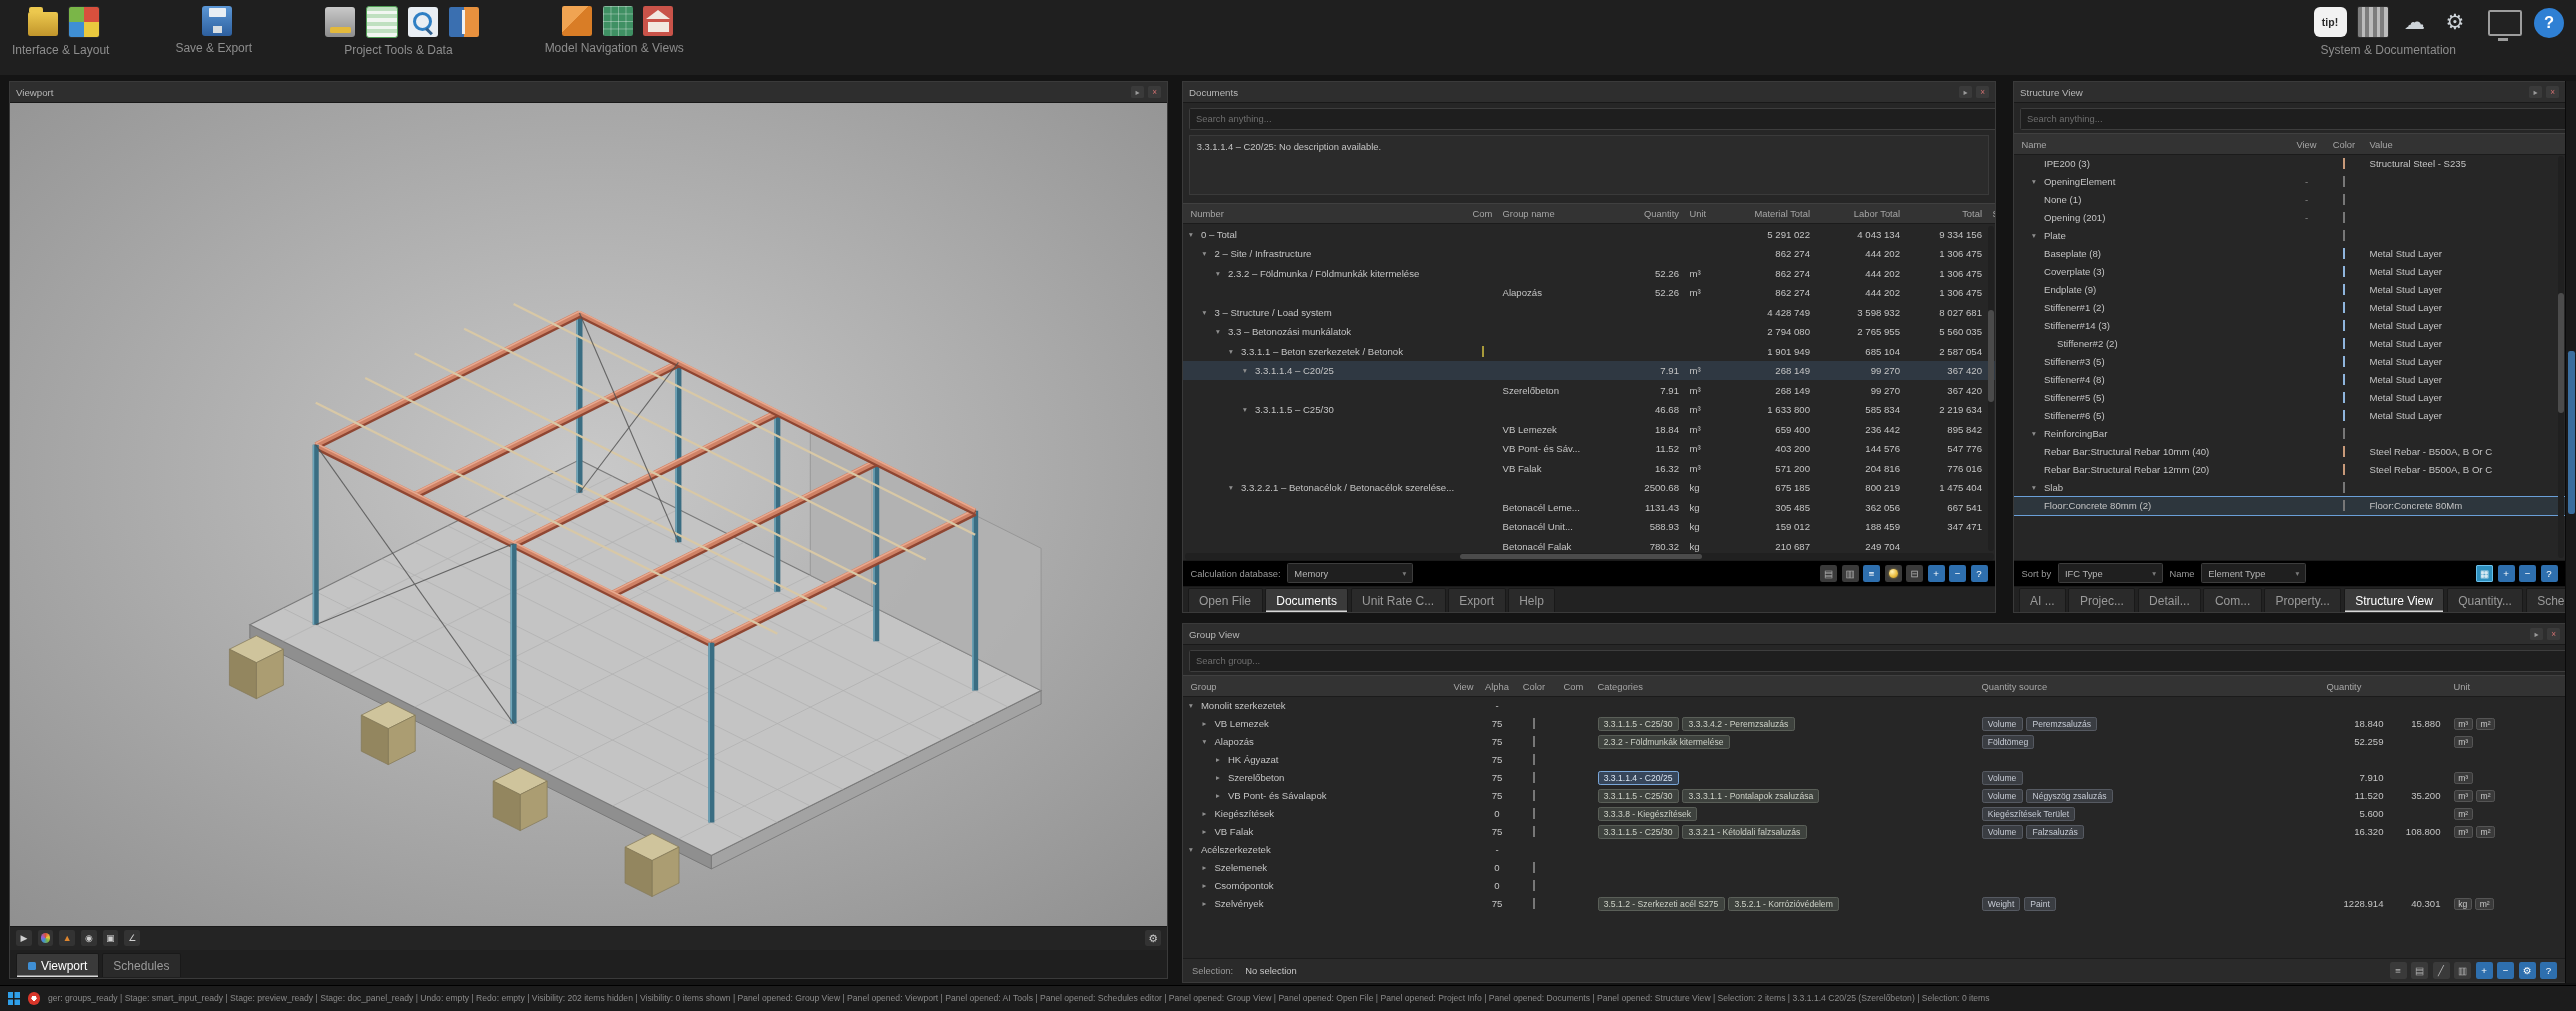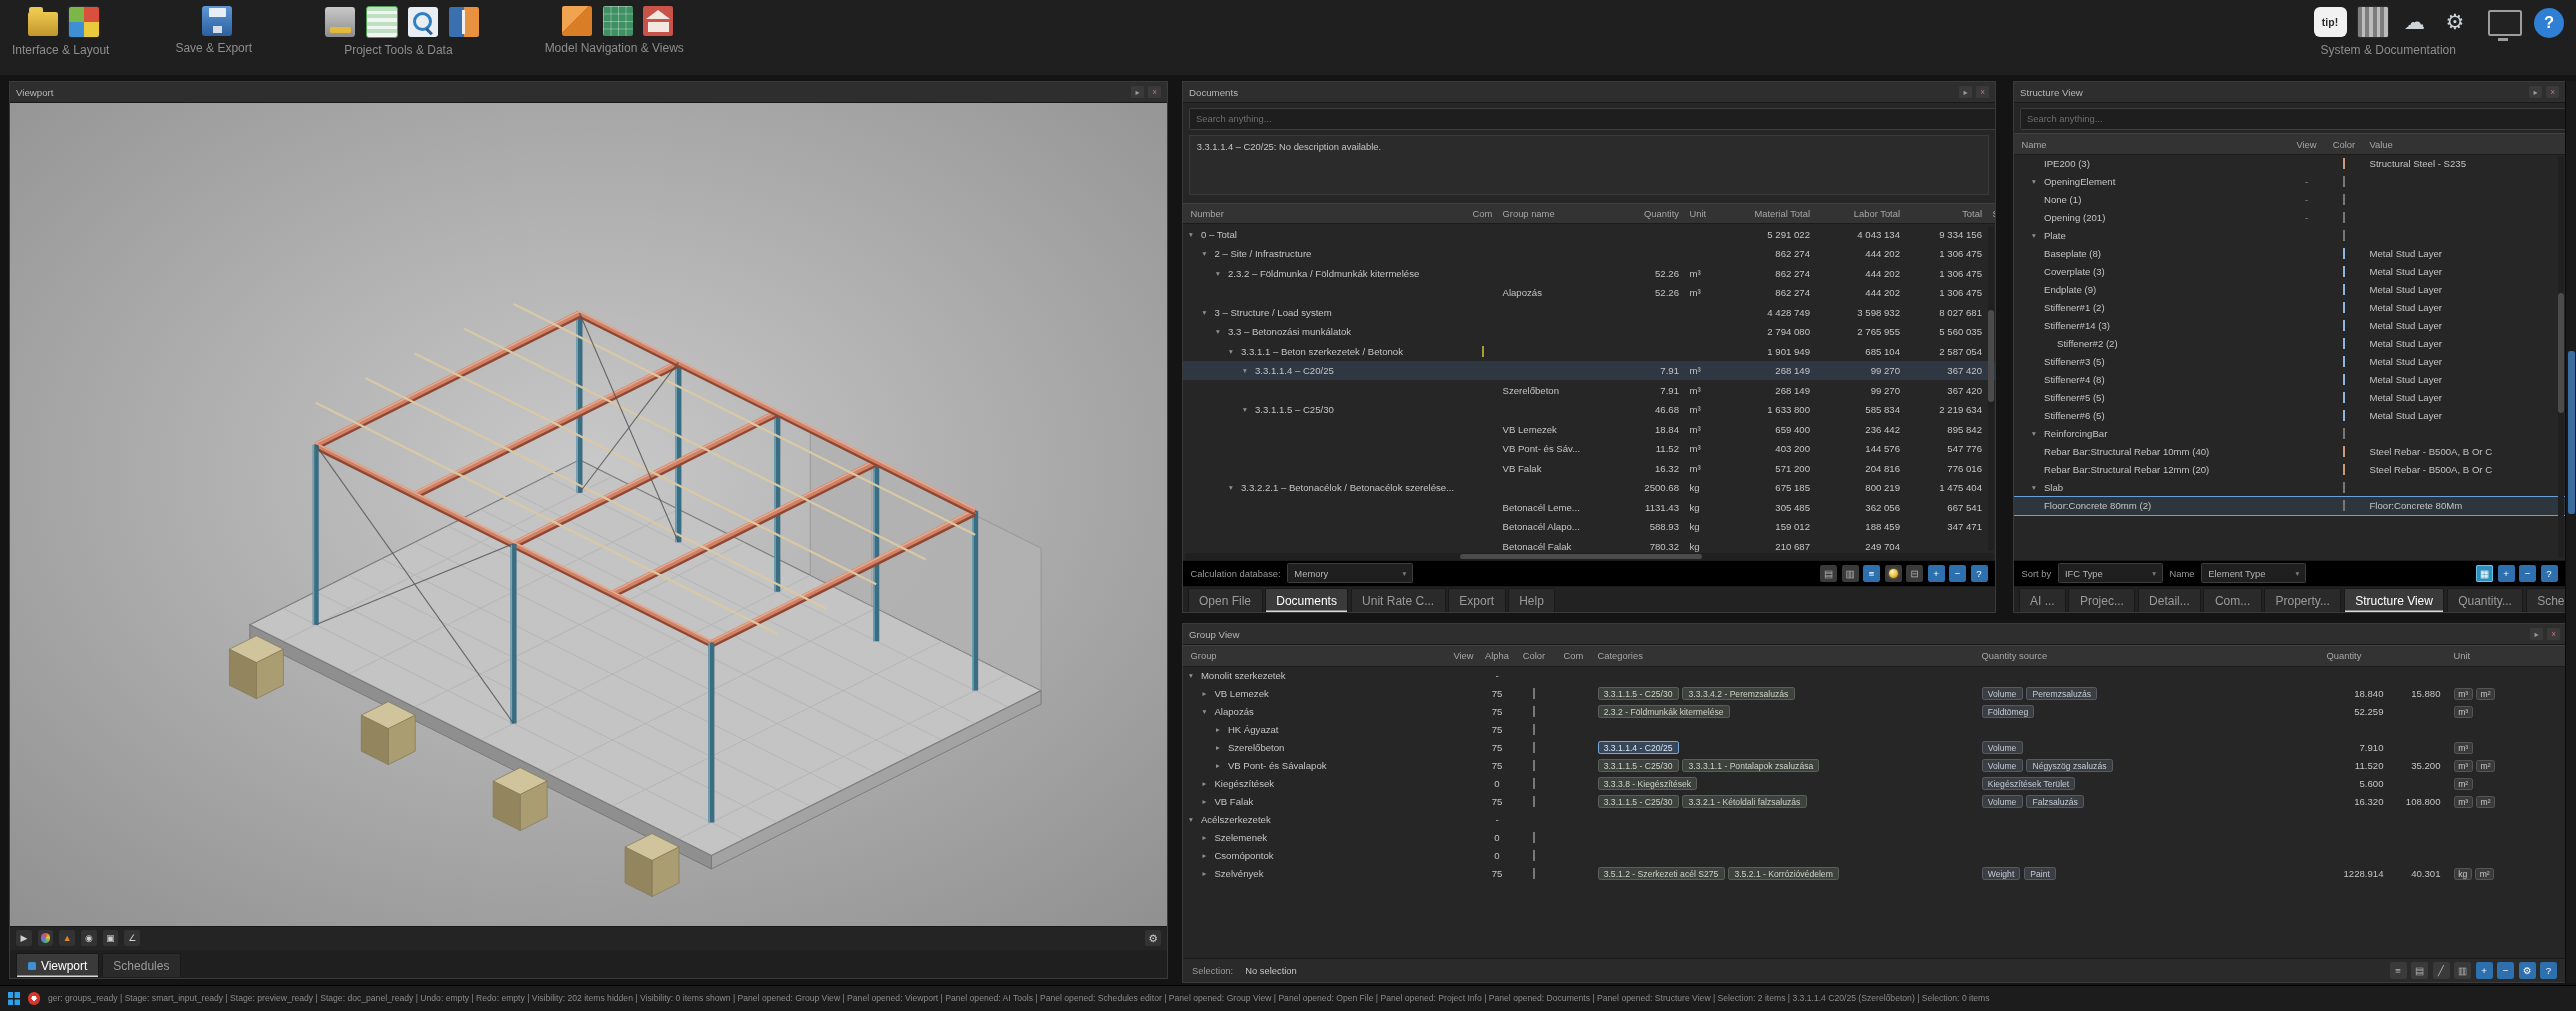--- a/index.html
+++ b/index.html
@@ -536,21 +536,21 @@
             <div class="c r">1131.43</div>
             <div class="c">kg</div>
             <div class="c r">305 485</div>
             <div class="c r">362 056</div>
             <div class="c r">667 541</div>
             <div class="c"></div>
           </div>
           <div class="tr grid-doc">
             <div class="c num" style="padding-left: 60px;"></div>
             <div class="c ctr"></div>
-            <div class="c">Betonacél Alapo...</div>
+            <div class="c">Betonacél Unit...</div>
             <div class="c r">588.93</div>
             <div class="c">kg</div>
             <div class="c r">159 012</div>
             <div class="c r">188 459</div>
             <div class="c r">347 471</div>
             <div class="c"></div>
           </div>
           <div class="tr grid-doc">
             <div class="c num" style="padding-left: 60px;"></div>
             <div class="c ctr"></div>
@@ -809,20 +809,21 @@
     </section>
 
     <section class="panel" id="grp">
       <div class="panel-header">
         <span class="panel-title">Group View</span>
         <div class="ph-icons">
           <div class="ph-btn">▸</div>
           <div class="ph-btn close">×</div>
         </div>
       </div>
+      <div class="search-row"><input class="search" placeholder="Search group..." style=""></div>
       <div class="thead grid-grp">
         <div class="c" style="padding-left:7.5px">Group</div>
         <div class="c ctr">View</div>
         <div class="c ctr">Alpha</div>
         <div class="c ctr">Color</div>
         <div class="c ctr">Com</div>
         <div class="c">Categories</div>
         <div class="c">Quantity source</div>
         <div class="c">Quantity</div>
         <div class="c">Unit</div>

